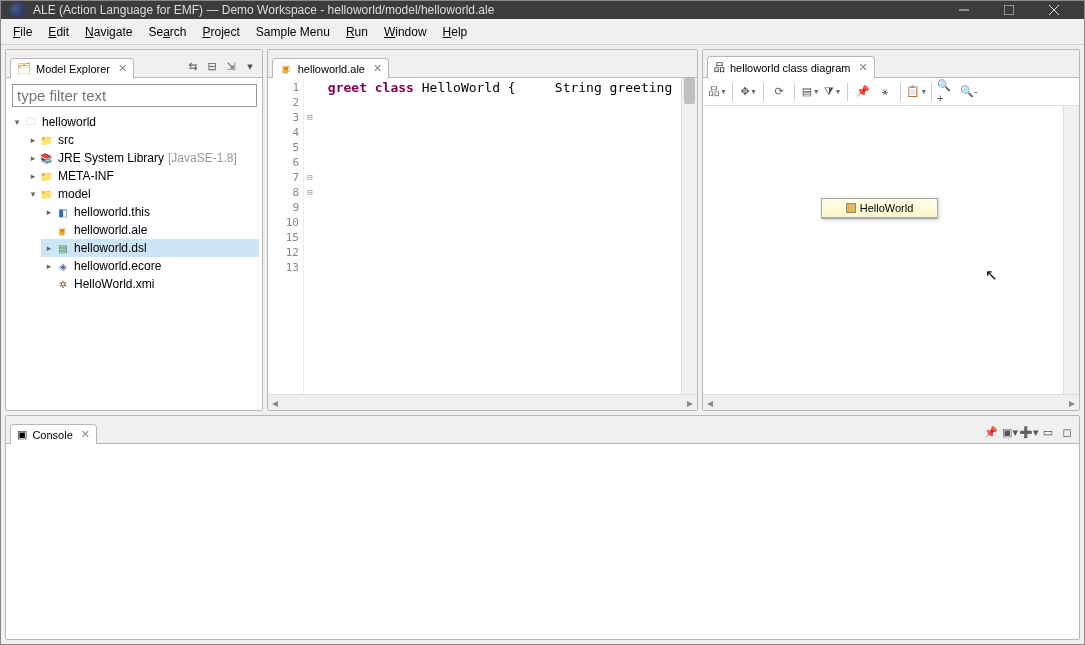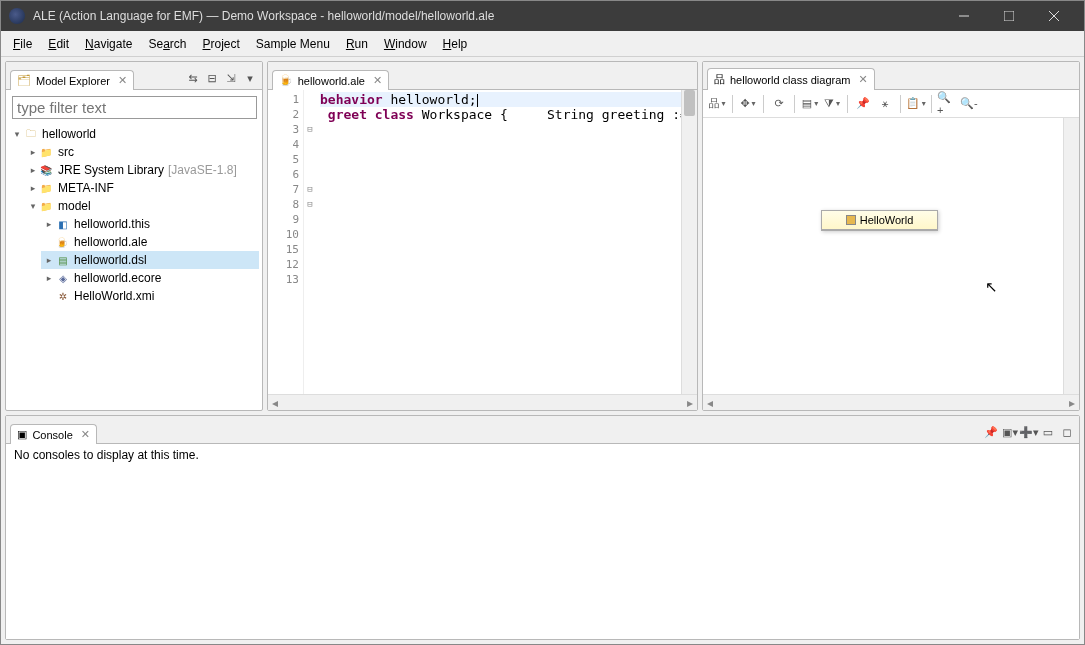--- a/index.html
+++ b/index.html
@@ -8,21 +8,21 @@
   font-size: 12px;
   background: #f0f0f0;
   width: 1085px;
   height: 645px;
   overflow: hidden;
   display: flex;
   flex-direction: column;
   border: 1px solid #888;
 }
 .titlebar {
-  height: 30px;
+  height: 18px;
   background: #3c3c3c;
   color: #ddd;
   display: flex;
   align-items: center;
   padding: 0 8px;
 }
 .titlebar .app-icon { width: 16px; height: 16px; margin-right: 8px; background: radial-gradient(circle at 40% 40%, #4a5a8a, #1a2a4a); border-radius: 50%; }
 .titlebar .title { flex: 1; font-size: 12px; }
 .titlebar .win-btn { width: 45px; height: 30px; display: flex; align-items: center; justify-content: center; color: #ddd; cursor: pointer; }
 
@@ -326,21 +326,21 @@
             <div class="fm"></div>
               <div class="fm"></div>
               <div class="fm">⊟</div>
               <div class="fm">⊟</div>
             <div class="fm"></div>
               <div class="fm"></div>
               <div class="fm"></div>
               <div class="fm"></div>
               <div class="fm"></div>
           </div>
-          <div class="code"><span class="line hl"><span class="kw">behavior</span><span> helloworld;</span><span class="cursor"></span></span><span class="line"> </span><span class="line"><span class="kw">greet class</span><span> Workspace {</span></span><span class="line"> </span><span class="line"><span>    String greeting := </span></span></div>
+          <div class="code"><span class="line"> </span><span class="line"><span class="kw">greet class</span><span> HelloWorld {</span></span><span class="line"> </span><span class="line"><span>    String greeting := </span></span></div>
           <div class="vscroll">
               <div class="thumb"></div>
             </div>
         </div>
         <div class="hscroll">
           <span class="arr">◂</span>
           <span class="arr">▸</span>
         </div>
       </div>
 
@@ -396,17 +396,14 @@
         <span class="close-x"></span>
       </div>
       <div class="tb-icons">
         <span class="ic">📌</span>
         <span class="ic">▣▾</span>
         <span class="ic">➕▾</span>
         <span class="ic">▭</span>
         <span class="ic">◻</span>
       </div>
     </div>
-    <div class="console-body">
-      <span>No consoles to display at this time.</span>
-    </div>
   </div>
 </div>
 
 </body></html>

